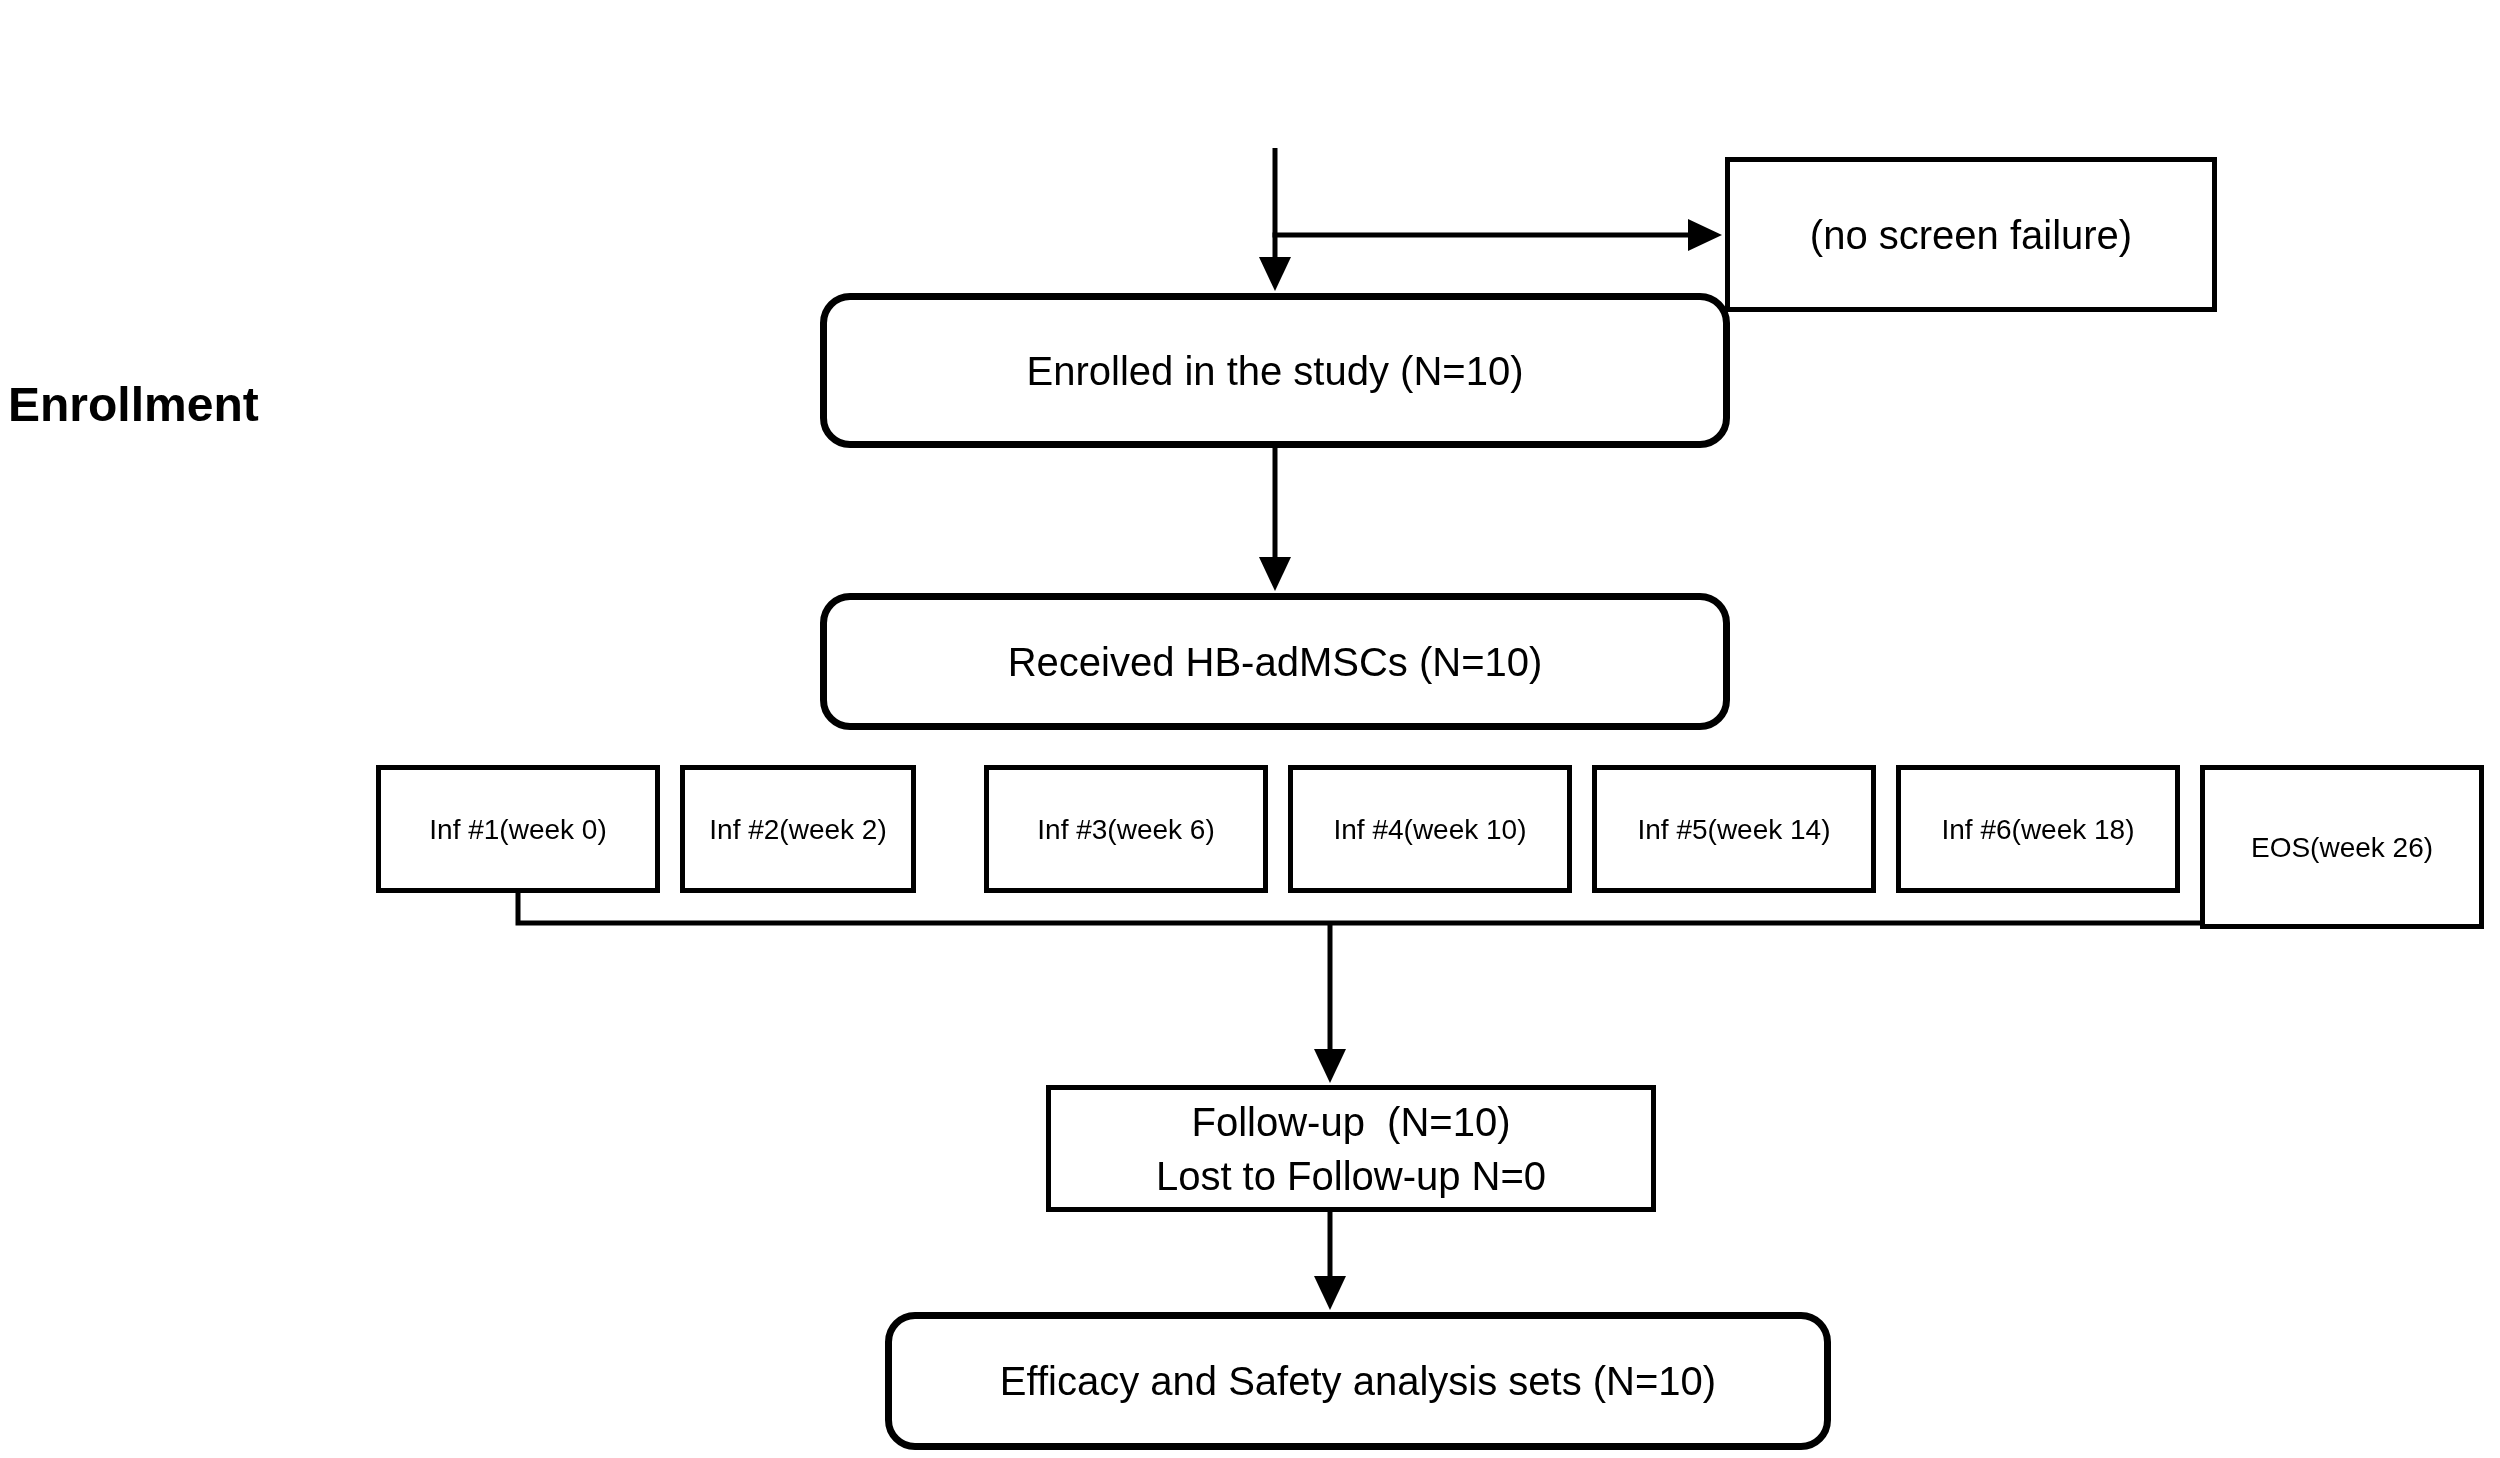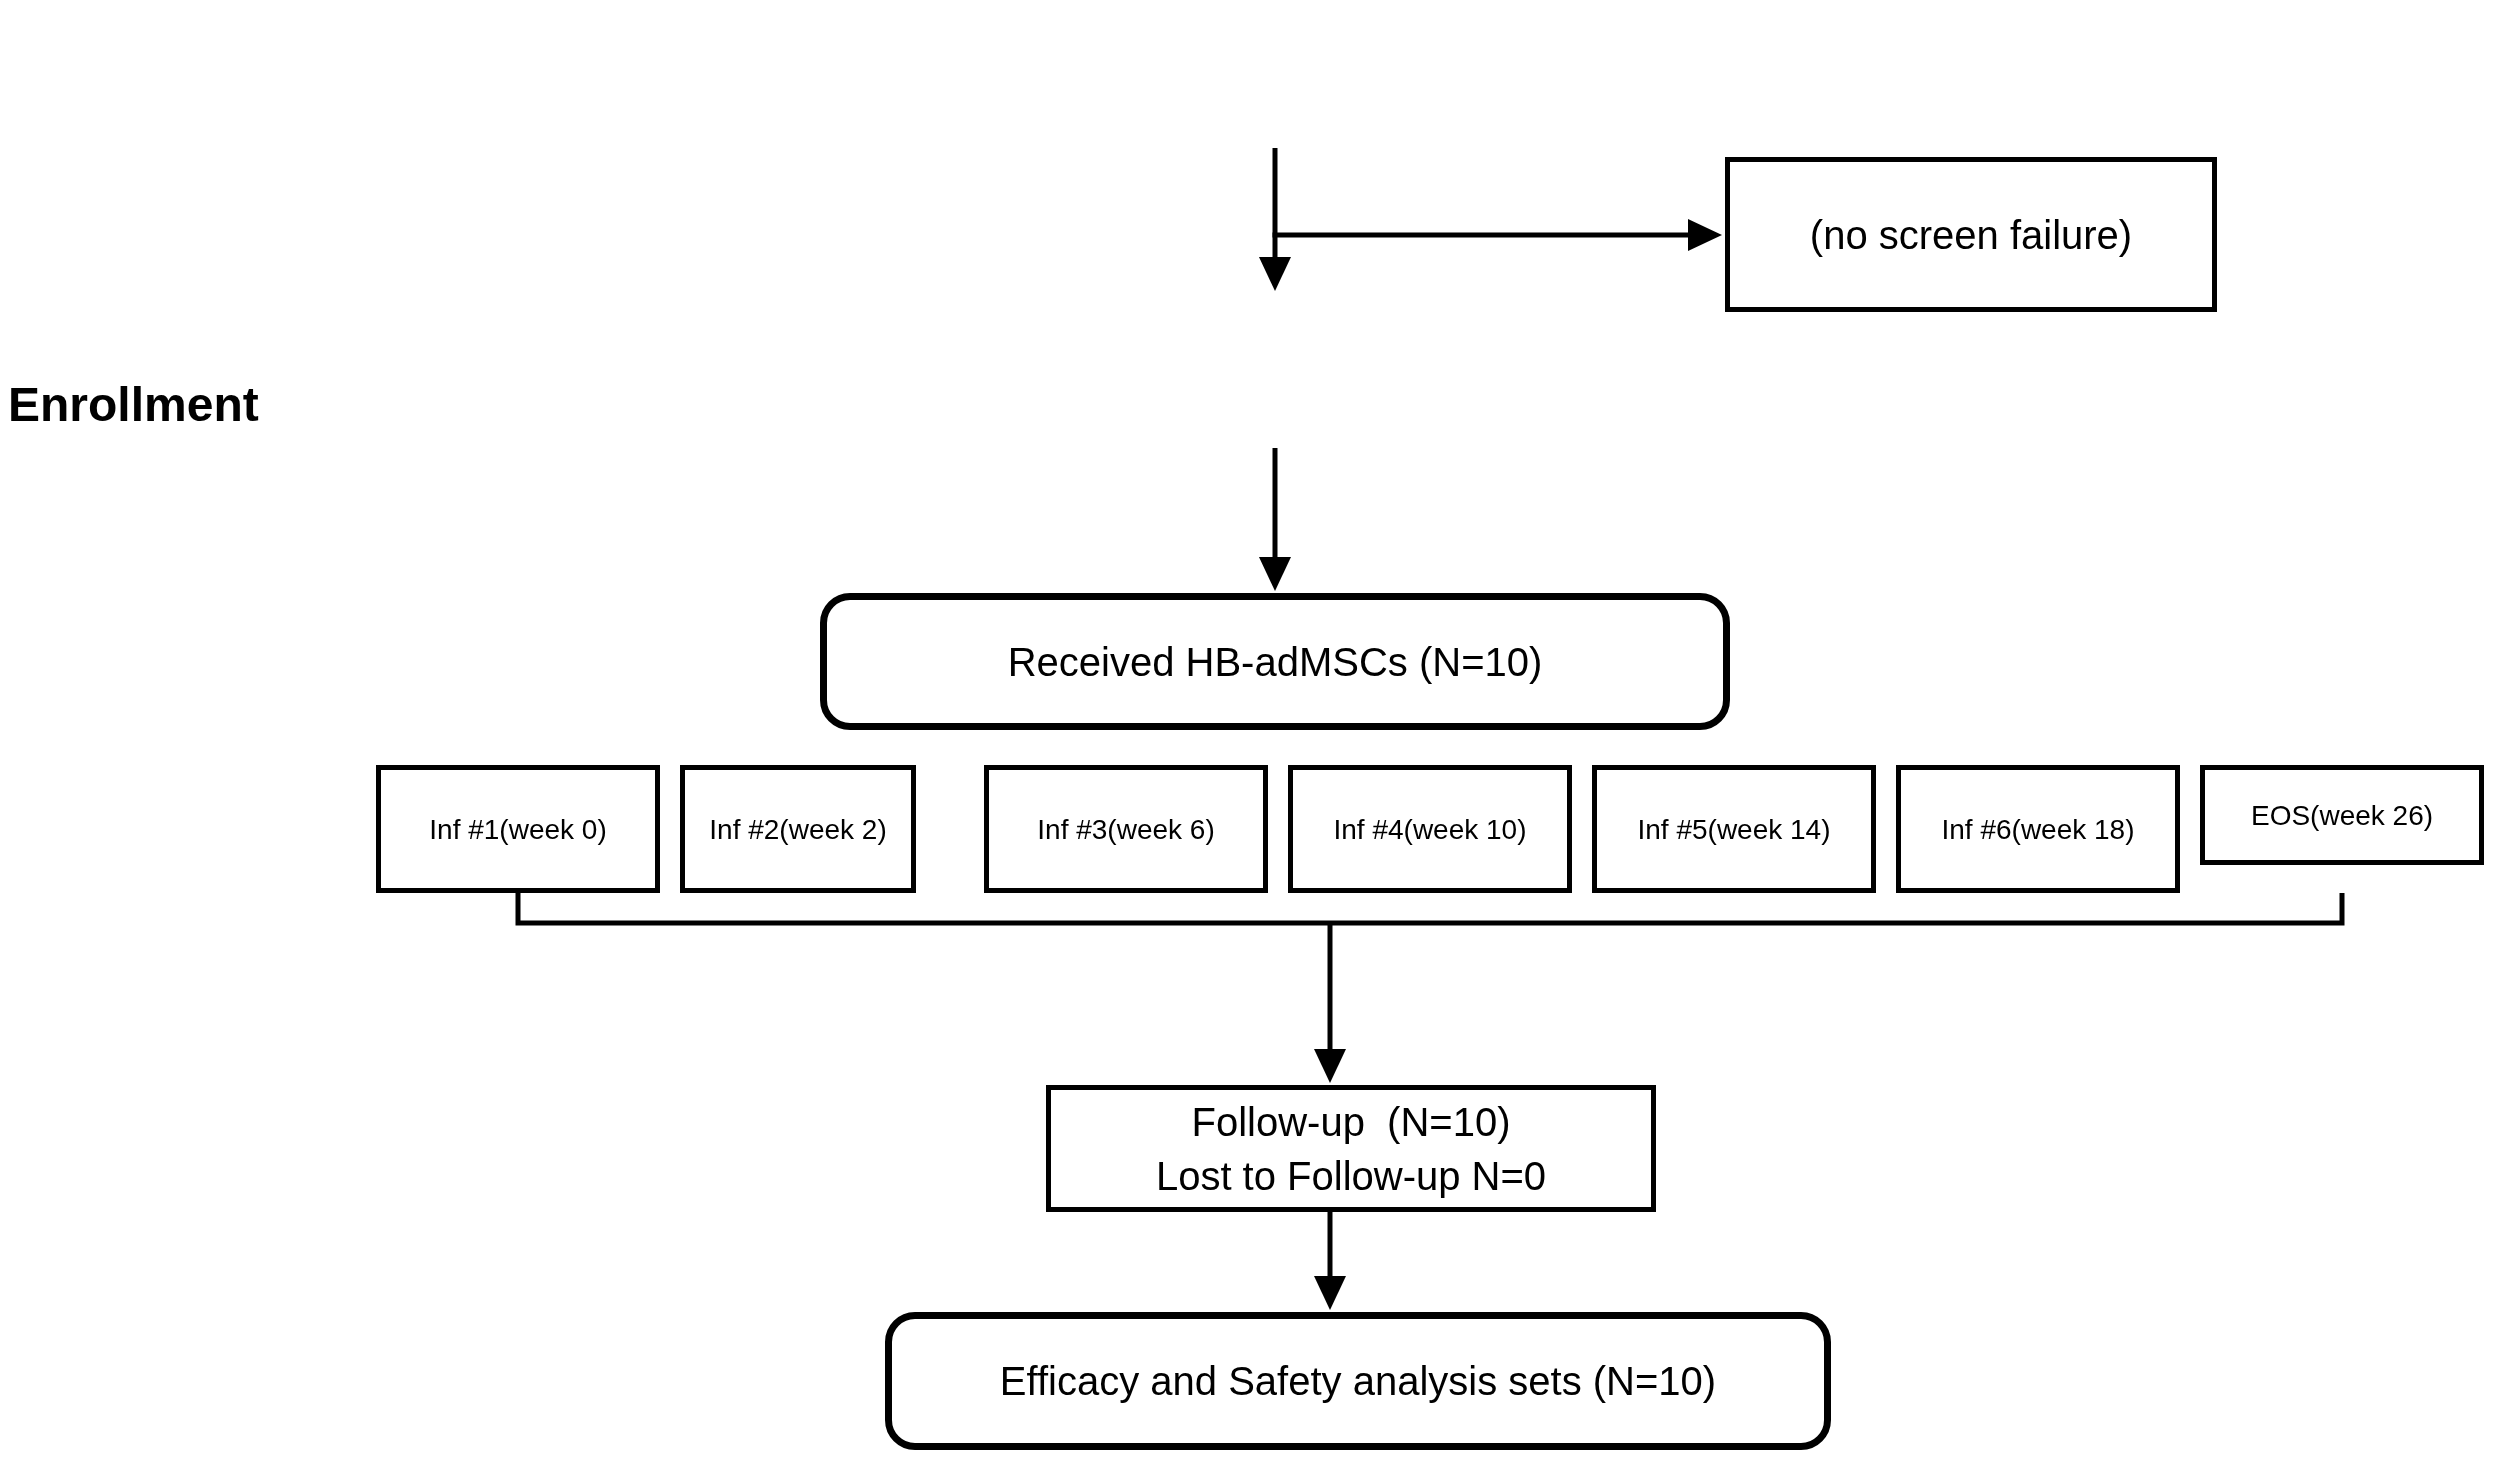--- a/index.html
+++ b/index.html
@@ -72,33 +72,36 @@
 
 <div class="canvas">
 
   <div class="stage-label" style="left:8px; top:378px;">Enrollment</div>
 
 
   <div class="node" style="left:1725px; top:157px; width:492px; height:155px;">
     <div>(no screen failure)</div>
   </div>
 
+  <div class="node rounded" style="left:820px; top:293px; width:910px; height:155px;">
+    <div>Enrolled in the study (N=10)</div>
+  </div>
 
   <div class="node rounded" style="left:820px; top:593px; width:910px; height:137px;">
     <div>Received HB-adMSCs (N=10)</div>
   </div>
 
   <div id="intervention-row">
       <div class="inf-box" style="left: 376px; top: 765px; width: 284px; height: 128px;"><div>Inf #1</div><div>(week 0)</div></div>
       <div class="inf-box" style="left: 680px; top: 765px; width: 236px; height: 128px;"><div>Inf #2</div><div>(week 2)</div></div>
       <div class="inf-box" style="left: 984px; top: 765px; width: 284px; height: 128px;"><div>Inf #3</div><div>(week 6)</div></div>
       <div class="inf-box" style="left: 1288px; top: 765px; width: 284px; height: 128px;"><div>Inf #4</div><div>(week 10)</div></div>
       <div class="inf-box" style="left: 1592px; top: 765px; width: 284px; height: 128px;"><div>Inf #5</div><div>(week 14)</div></div>
       <div class="inf-box" style="left: 1896px; top: 765px; width: 284px; height: 128px;"><div>Inf #6</div><div>(week 18)</div></div>
-      <div class="inf-box" style="left: 2200px; top: 765px; width: 284px; height: 100px;"><div>EOS</div><div>(week 26)</div></div>
+      <div class="inf-box" style="left: 2200px; top: 765px; width: 284px; height: 164px;"><div>EOS</div><div>(week 26)</div></div>
     </div>
 
   <div class="node" style="left:1046px; top:1085px; width:610px; height:127px;align-items:center;">
     <div>Follow-up  (N=10)</div>
     <div>Lost to Follow-up N=0</div>
   </div>
 
   <div class="node rounded" style="left:885px; top:1312px; width:946px; height:138px;">
     <div>Efficacy and Safety analysis sets (N=10)</div>
   </div>

